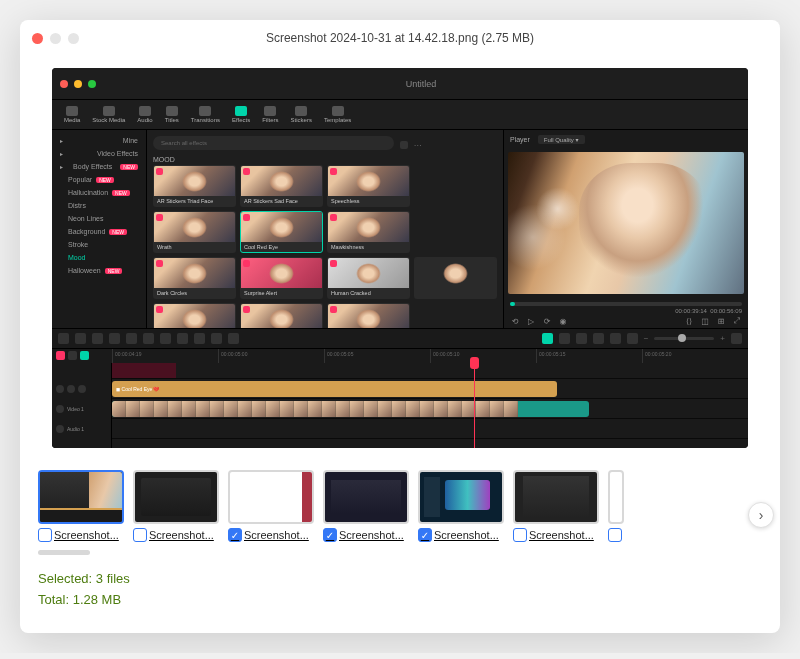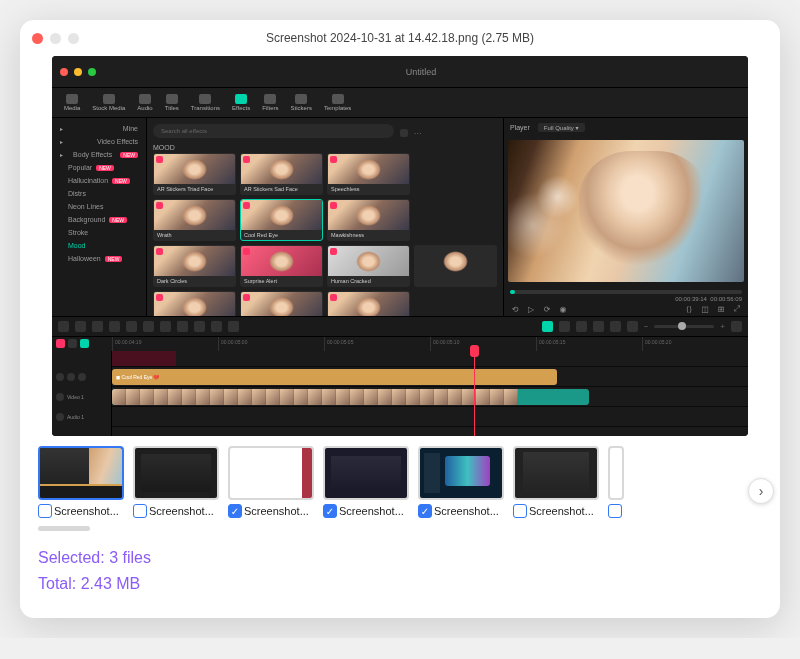--- a/index.html
+++ b/index.html
@@ -1,26 +1,26 @@
 <!DOCTYPE html>
 <html><head>
 <meta charset="utf-8">
 <style>
   * { box-sizing: border-box; margin: 0; padding: 0; }
   body { font-family: -apple-system, BlinkMacSystemFont, "Segoe UI", Arial, sans-serif; background: #f0f0f0; display: flex; justify-content: center; padding: 20px; }
-  .window { width: 760px; background: #fff; border-radius: 14px; box-shadow: 0 8px 40px rgba(0,0,0,0.15); overflow: hidden; }
+  .window { width: 760px; background: #fff; border-radius: 8px; box-shadow: 0 8px 40px rgba(0,0,0,0.15); overflow: hidden; }
   .titlebar { height: 36px; display: flex; align-items: center; padding: 0 12px; position: relative; }
   .traffic { display: flex; gap: 7px; }
   .dot { width: 11px; height: 11px; border-radius: 50%; }
   .dot.close { background: #ff5f57; }
   .dot.min { background: #e5e5e5; }
   .dot.max { background: #e5e5e5; }
   .titletext { position: absolute; left: 0; right: 0; text-align: center; font-size: 12px; color: #444; pointer-events: none; }
   .preview-area { padding: 0 32px; }
-  .preview-main { width: 100%; height: 380px; background: #1a1a1a; border-radius: 4px; overflow: hidden; position: relative; margin: 0 auto; }
+  .preview-main { width: 100%; height: 380px; background: #1a1a1a; border-radius: 4px; overflow: hidden; position: relative; margin: 12px auto; }
 
   
   .editor-top { height: 32px; background: #1e1e1e; display: flex; align-items: center; gap: 6px; padding: 0 8px; border-bottom: 1px solid #000; }
   .ed-dot { width: 8px; height: 8px; border-radius: 50%; }
   .ed-dot.r{background:#ff5f57}.ed-dot.y{background:#febc2e}.ed-dot.g{background:#28c840}
   .editor-title { flex:1; text-align:center; font-size:9px; color:#888; }
   .editor-toolbar { height: 30px; background:#1e1e1e; display:flex; padding:0 8px; gap:4px; align-items:center; border-bottom:1px solid #000;}
   .tb-item { display:flex; flex-direction:column; align-items:center; font-size:6px; color:#aaa; padding:0 4px; gap:1px;}
   .tb-icon { width:12px; height:10px; background:#555; border-radius:2px; }
   .tb-item.active .tb-icon{background:#00d4aa;}
@@ -100,29 +100,29 @@
   .thumb-box.t5{background:#0a2030;}
   .thumb-box.t5::before{content:"";position:absolute;left:30%;top:15%;width:55%;height:60%;background:linear-gradient(90deg,#2060a0,#40c0c0,#a040c0);border-radius:3px;}
   .thumb-box.t5::after{content:"";position:absolute;left:5%;top:10%;width:20%;height:80%;background:#1a3040;}
   .thumb-box.t6{background:#222;}
   .thumb-box.t6::after{content:"";position:absolute;inset:4px 8px;background:linear-gradient(#333,#222);}
   .thumb-box.t7{background:#fff;}
   .thumb-box.t7 .doc-hdr{font-size:5px;color:#2060c0;text-align:center;padding-top:6px;font-weight:bold;}
   .thumb-box.t7 .doc-sub{font-size:4px;color:#2060c0;text-align:center;}
   .thumb-box.t7 .doc-body{margin:3px 6px;height:14px;background:#eee;}
   .thumb-box.t7 .doc-btn{margin:2px auto;width:40px;height:7px;background:#2060c0;border-radius:2px;}
-  .thumb-label-row{display:flex;align-items:center;gap:2px;margin-top:4px;}
+  .thumb-label-row{display:flex;align-items:center;gap:2px;margin-top:4px;text-decoration:underline;}
   .chk{width:14px;height:14px;border:1.5px solid #3478f6;border-radius:3px;flex-shrink:0;display:flex;align-items:center;justify-content:center;font-size:10px;color:#fff;}
   .chk.on{background:#3478f6;}
   .thumb-name{font-size:11px;color:#222;white-space:nowrap;overflow:hidden;text-overflow:ellipsis;}
   .strip-scroll{width:52px;height:5px;background:#d8d8d8;border-radius:3px;margin:6px 0 0 18px;}
   .strip-next{position:absolute;right:6px;top:42px;width:26px;height:26px;background:#fff;border:1px solid #e0e0e0;border-radius:50%;box-shadow:0 1px 4px rgba(0,0,0,0.15);display:flex;align-items:center;justify-content:center;font-size:14px;color:#555;}
 
   .footer { display:flex; align-items:center; padding: 14px 30px 22px 18px; }
-  .footer-info{font-size:16px;color:#8b5cf6;line-height:1.6;}
+  .footer-info{font-size:13px;color:#4d7c0f;line-height:1.6;}
   .spacer{flex:1;}
   .recover-btn{background:#0a7aff;color:#fff;border:none;padding:10px 22px;font-size:14px;font-weight:500;border-radius:7px;cursor:pointer;}
 </style>
 </head>
 <body>
 
 <div class="window">
   <div class="titlebar">
     <div class="traffic">
       <div class="dot close"></div>
@@ -475,17 +475,17 @@
           </div>
         </div>
       </div>
     <div class="strip-next">›</div>
   </div>
   <div class="strip-scroll"></div>
 
   <div class="footer">
     <div class="footer-info">
       <div>Selected: 3 files</div>
-      <div>Total: 2.43 MB</div>
+      <div>Total: 1.28 MB</div>
     </div>
     <div class="spacer"></div>
   </div>
 </div>
 
 </body></html>

